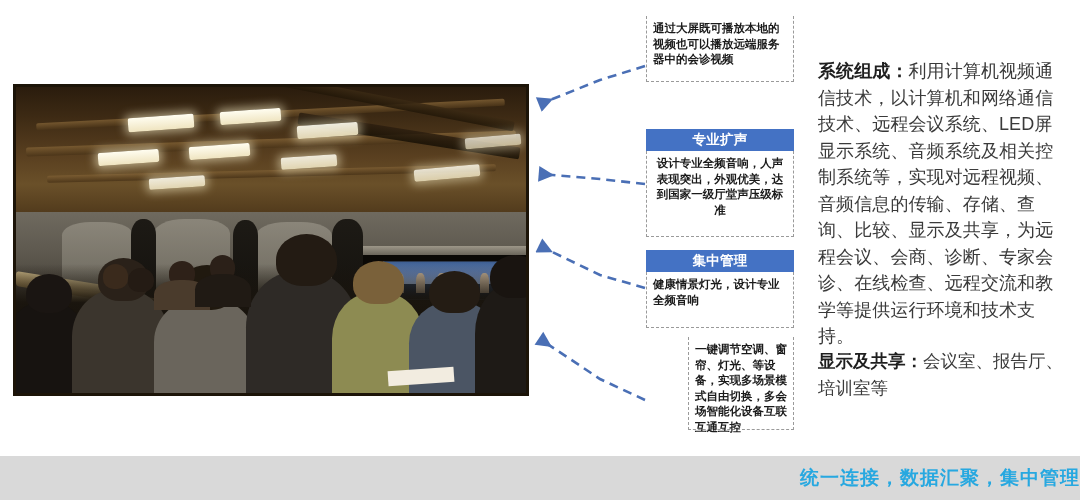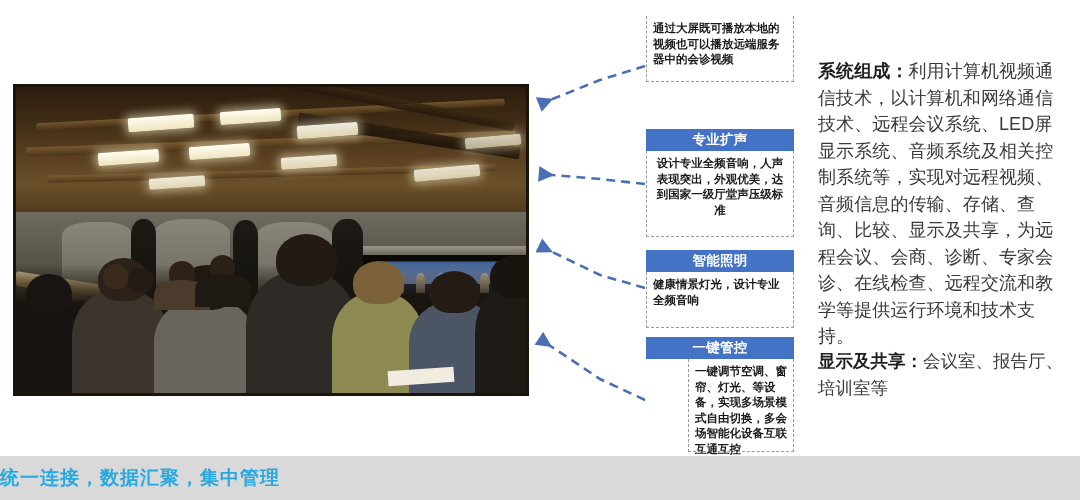--- a/index.html
+++ b/index.html
@@ -172,21 +172,21 @@
   
   #bottom-banner {
     position: absolute;
     left: 0;
     top: 456px;
     width: 1080px;
     height: 44px;
     background: #d9d9d9;
     display: flex;
     align-items: center;
-    justify-content: flex-start;
+    justify-content: flex-end;
   }
   #bottom-banner .txt {
     color: #27a8e0;
     font-weight: bold;
     font-size: 19px;
     letter-spacing: 1px;
   }
 </style>
 </head>
 <body>
@@ -286,26 +286,25 @@
   <div class="card" style="left:646px; top:16px;">
     <div class="card-body" style="height:66px;">通过大屏既可播放本地的视频也可以播放远端服务器中的会诊视频</div>
   </div>
 
   <div class="card" style="left:646px; top:129px;">
     <div class="card-header">专业扩声</div>
     <div class="card-body" style="height:86px;text-align:center;">设计专业全频音响，人声表现突出，外观优美，达到国家一级厅堂声压级标准</div>
   </div>
 
   <div class="card" style="left:646px; top:250px;">
-    <div class="card-header">智能照明</div>
+    <div class="card-header">集中管理</div>
     <div class="card-body" style="height:56px;">健康情景灯光，设计专业全频音响</div>
   </div>
 
   <div class="card" style="left:646px; top:337px;">
-    <div class="card-header">一键管控</div>
     <div class="card-body" style="height:93px;margin-left:42px;">一键调节空调、窗帘、灯光、等设备，实现多场景模式自由切换，多会场智能化设备互联互通互控</div>
   </div>
 
   <div id="right-text">
     <p class="para"><span class="lead">系统组成：</span><span>利用计算机视频通信技术，以计算机和网络通信技术、远程会议系统、LED屏显示系统、音频系统及相关控制系统等，实现对远程视频、音频信息的传输、存储、查询、比较、显示及共享，为远程会议、会商、诊断、专家会诊、在线检查、远程交流和教学等提供运行环境和技术支持。</span></p>
   </div>
 
   <div id="apply-para">
     <span class="lead">显示及共享：</span><span>会议室、报告厅、培训室等</span>
   </div>

